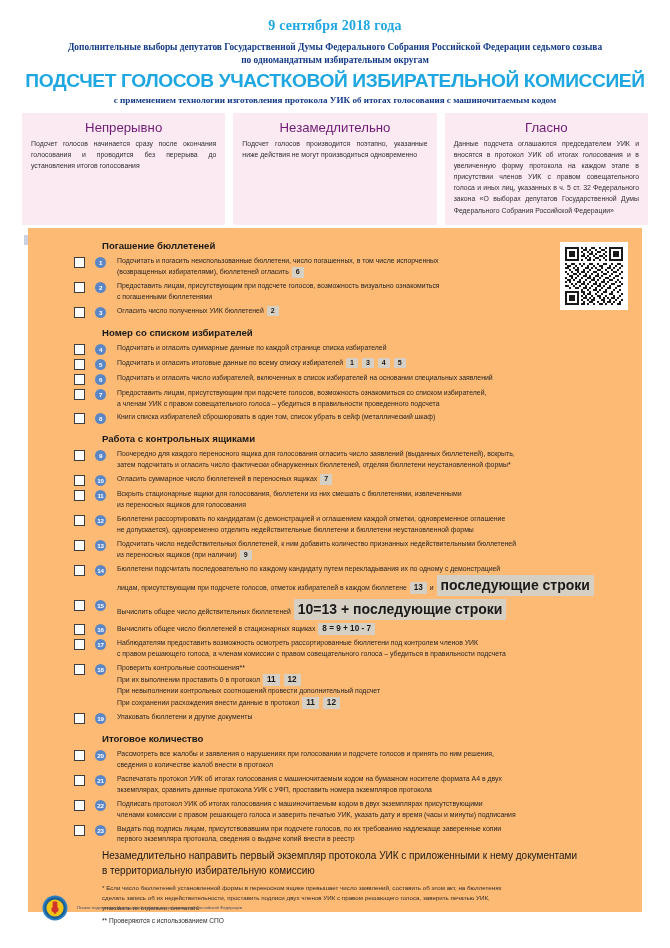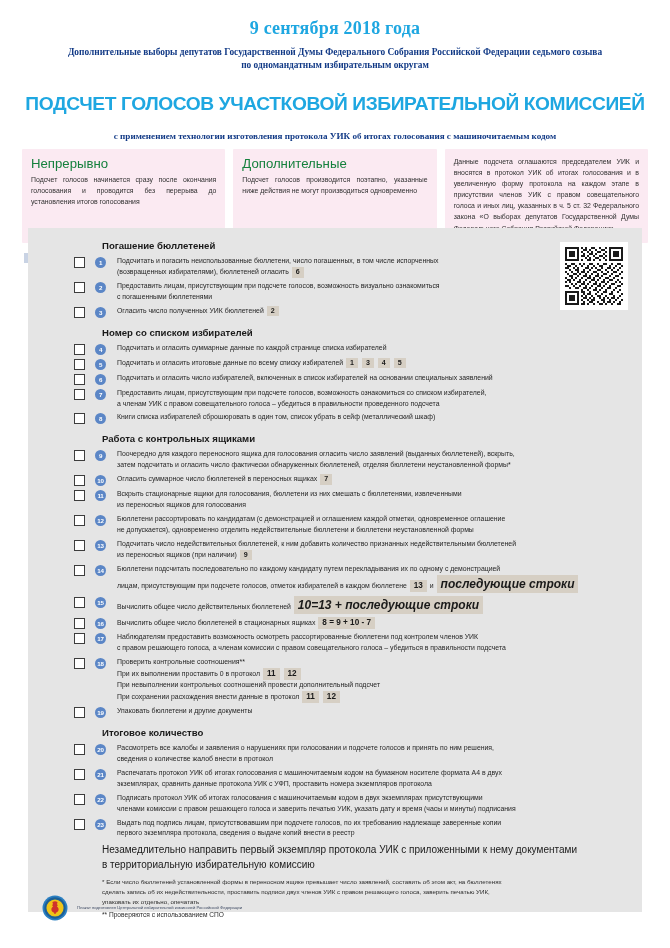--- a/index.html
+++ b/index.html
@@ -9,65 +9,65 @@
     font-family:"Liberation Sans","DejaVu Sans",sans-serif;
     color:#1a1a1a;
     overflow:hidden;
   }
   .page{position:relative;width:670px;height:948px;}
 
   
   .hdr{padding:18px 22px 0 22px;text-align:center;}
   .hdr-date{
     font-family:"Liberation Serif","DejaVu Serif",serif;
-    font-weight:bold;font-size:18px;color:#1ea7e1;letter-spacing:.2px;
+    font-weight:bold;font-size:14px;color:#1ea7e1;letter-spacing:.2px;
     margin-bottom:7px;
   }
   .hdr-sub1{
     font-family:"Liberation Serif","DejaVu Serif",serif;
     font-weight:bold;font-size:9.4px;color:#123a86;line-height:1.35;
-    margin:0 6px 23px 6px;
+    margin:0 6px 5px 6px;
   }
   .hdr-title{
     font-weight:bold;font-size:19.2px;color:#1ea7e1;
-    letter-spacing:-0.4px;line-height:1.05;margin-bottom:16px;
+    letter-spacing:-0.4px;line-height:1.05;margin-bottom:3px;
     white-space:nowrap;
   }
   .hdr-sub2{
     font-family:"Liberation Serif","DejaVu Serif",serif;
     font-weight:bold;font-size:9.1px;color:#123a86;margin-bottom:8px;
   }
 
   
   .boxes{display:flex;gap:8px;padding:0 22px;}
   .box{
     flex:1 1 0;background:#fbeaf2;border-radius:1px;
     padding:7px 9px 9px 9px;min-height:92px;box-sizing:border-box;
   }
   .box-t{
-    font-size:13.2px;color:#15803d;
+    text-align:center;font-size:13.2px;color:#701a75;
     margin-bottom:3px;font-weight:400;
   }
   .box-b{
     font-size:6.9px;line-height:1.62;color:#2f2f2f;text-align:justify;
   }
 
   
   .note{display:flex;gap:6px;padding:9px 22px 7px 24px;align-items:flex-start;}
   .note-badge{
     width:11px;height:10px;background:#c9d3e4;color:#24324d;
     font-size:6.5px;line-height:10px;text-align:center;flex:0 0 auto;
     margin-top:1px;
   }
   .note-txt{font-size:5.3px;line-height:1.65;color:#333;}
 
   
   .panel{
     position:absolute;left:28px;top:228px;width:614px;height:684px;
-    background:#e5e5e5;box-sizing:border-box;
+    background:#fdba74;box-sizing:border-box;
   }
   .qr{
     position:absolute;right:14px;top:14px;width:68px;height:68px;
     background:#fff;padding:5px;box-sizing:border-box;
   }
   .qr svg{display:block;width:100%;height:100%;}
 
   .sect-title{
     font-size:9.6px;font-weight:bold;color:#1a1a1a;
     margin:9px 0 5px 74px;
@@ -89,21 +89,21 @@
     font-size:6.9px;line-height:1.58;color:#252525;margin-left:11px;
     padding-right:8px;
   }
   .rtxt .ln{display:block;}
   .chip{
     display:inline-block;background:#d6cfc4;color:#1a1a1a;
     padding:0px 4px;margin:0 1px;font-size:7.1px;font-weight:bold;
     line-height:1.5;vertical-align:baseline;
   }
   .chip.big{font-size:8.2px;}
-  .chip.wide{font-size:12px;font-style:italic;}
+  .chip.wide{font-size:14px;}
 
   .final{
     font-size:10px;line-height:1.5;color:#1a1a1a;
     margin:0 0 5px 74px;padding-right:20px;
   }
   .foot{font-size:6.2px;line-height:1.6;color:#2c2c2c;margin:0 18px 0 74px;}
   .foot2{font-size:6.6px;line-height:1.6;color:#2c2c2c;margin:3px 18px 0 74px;}
 
   
   .emblem-row{position:absolute;left:42px;top:895px;display:flex;align-items:center;gap:9px;}
@@ -124,24 +124,25 @@
     <div class="hdr-title">ПОДСЧЕТ ГОЛОСОВ УЧАСТКОВОЙ ИЗБИРАТЕЛЬНОЙ КОМИССИЕЙ</div>
     <div class="hdr-sub2">с применением технологии изготовления протокола УИК об итогах голосования с машиночитаемым кодом</div>
   </div>
 
   <div class="boxes">
     <div class="box">
       <div class="box-t">Непрерывно</div>
       <div class="box-b">Подсчет голосов начинается сразу после окончания голосования и проводится без перерыва до установления итогов голосования</div>
     </div>
     <div class="box">
-      <div class="box-t">Дополнительные</div>
+      <div class="box-t">Незамедлительно</div>
       <div class="box-b">Подсчет голосов производится поэтапно, указанные ниже действия не могут производиться одновременно</div>
     </div>
     <div class="box">
+      <div class="box-t">Гласно</div>
       <div class="box-b">Данные подсчета оглашаются председателем УИК и вносятся в протокол УИК об итогах голосования и в увеличенную форму протокола на каждом этапе в присутствии членов УИК с правом совещательного голоса и иных лиц, указанных в ч. 5 ст. 32 Федерального закона «О выборах депутатов Государственной Думы Федерального Собрания Российской Федерации»</div>
     </div>
   </div>
 
   <div class="note">
     <div class="note-badge">1</div>
     <div class="note-txt">
       <span>Номер строки в протоколе УИК об итогах голосования и в увеличенной форме протокола (УФП), которая заполняется по завершении соответствующего действия.</span><br>
       <span>Оператор СПО участковой комиссии вводит данные в электронную форму протокола УИК на основе данных, оглашаемых председателем УИК</span>
     </div>

